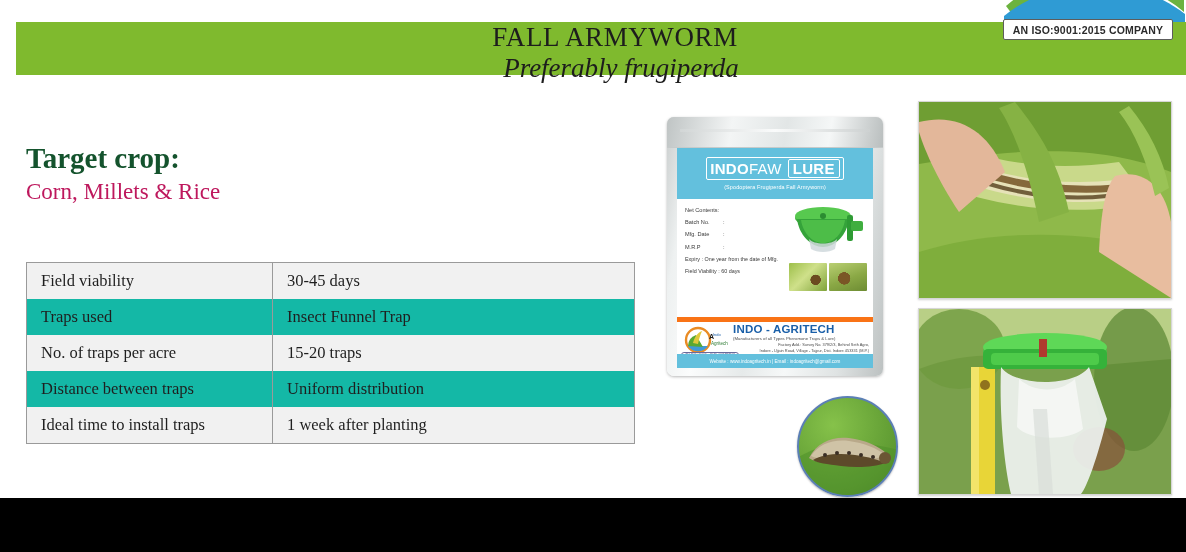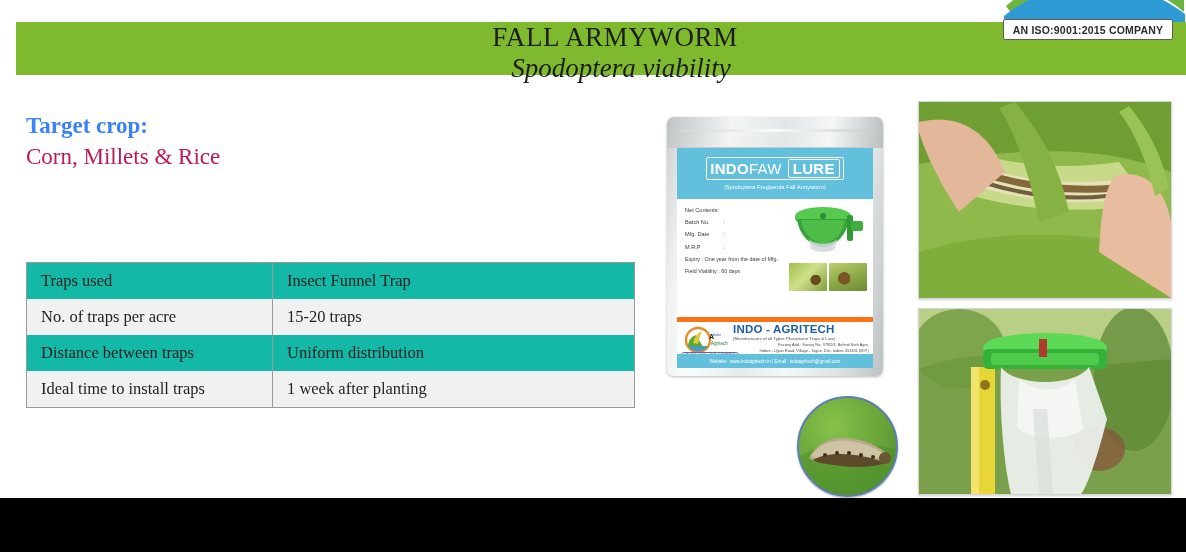--- a/index.html
+++ b/index.html
@@ -26,21 +26,21 @@
   #banner-common{
     margin-left:22px;font-size:27px;letter-spacing:.6px;color:#1d1d1d;
     font-family:"Liberation Serif",serif;white-space:nowrap;
   }
   #banner-sci{
     margin-left:34px;font-size:27px;font-style:italic;color:#1d1d1d;
     font-family:"Liberation Serif",serif;white-space:nowrap;
   }
   
   #target-crop{position:absolute;left:26px;top:112px;width:420px;}
-  #target-crop-label{font-size:23px;font-weight:bold;color:#3b82f6;line-height:1.25;}
+  #target-crop-label{font-size:29px;font-weight:bold;color:#14532d;line-height:1.25;margin-top:28px;}
   #target-crop-value{font-size:23px;color:#be185d;line-height:1.25;margin-top:2px;}
   
   #spec-table{
     position:absolute;left:26px;top:262px;width:609px;
     border-collapse:collapse;border:1px solid #9a9a9a;
     table-layout:fixed;
   }
   #spec-table td{
     height:36px;padding:0 14px;font-size:16.5px;color:#1f1f1f;
     border-right:1px solid #9a9a9a;vertical-align:middle;
@@ -154,34 +154,38 @@
     <path d="M2 40 C40 6 92 2 134 12 C152 16 168 24 180 34 L180 46 C164 32 146 24 128 20 C90 11 42 18 8 48 Z" fill="#6cb33f"></path>
     <path d="M0 50 C36 20 88 14 132 24 C152 29 168 38 181 48 L181 58 L0 58 Z" fill="#2f9bd4"></path>
     <path d="M150 8 C162 14 172 24 180 34 L180 20 C173 14 163 9 152 5 Z" fill="#f08a1e"></path>
   </svg>
 </div>
 
 <div id="iso-badge">AN ISO:9001:2015 COMPANY</div>
 
 <div id="title-banner">
   <span id="banner-common">FALL ARMYWORM</span>
-  <span id="banner-sci">Spodoptera viability</span>
+  <span id="banner-sci">Preferably frugiperda</span>
 </div>
 
 <div id="target-crop">
   <div id="target-crop-label">Target crop:</div>
   <div id="target-crop-value">Corn, Millets &amp; Rice</div>
 </div>
 
 <table id="spec-table">
   <colgroup>
       <col class="c1">
       <col class="c2">
     </colgroup>
   <tbody id="spec-table-body">
+      <tr class="odd">
+        <td>Field viability</td>
+        <td>30-45 days</td>
+      </tr>
       <tr class="even">
         <td>Traps used</td>
         <td>Insect Funnel Trap</td>
       </tr>
       <tr class="odd">
         <td>No. of traps per acre</td>
         <td>15-20 traps</td>
       </tr>
       <tr class="even">
         <td>Distance between traps</td>

